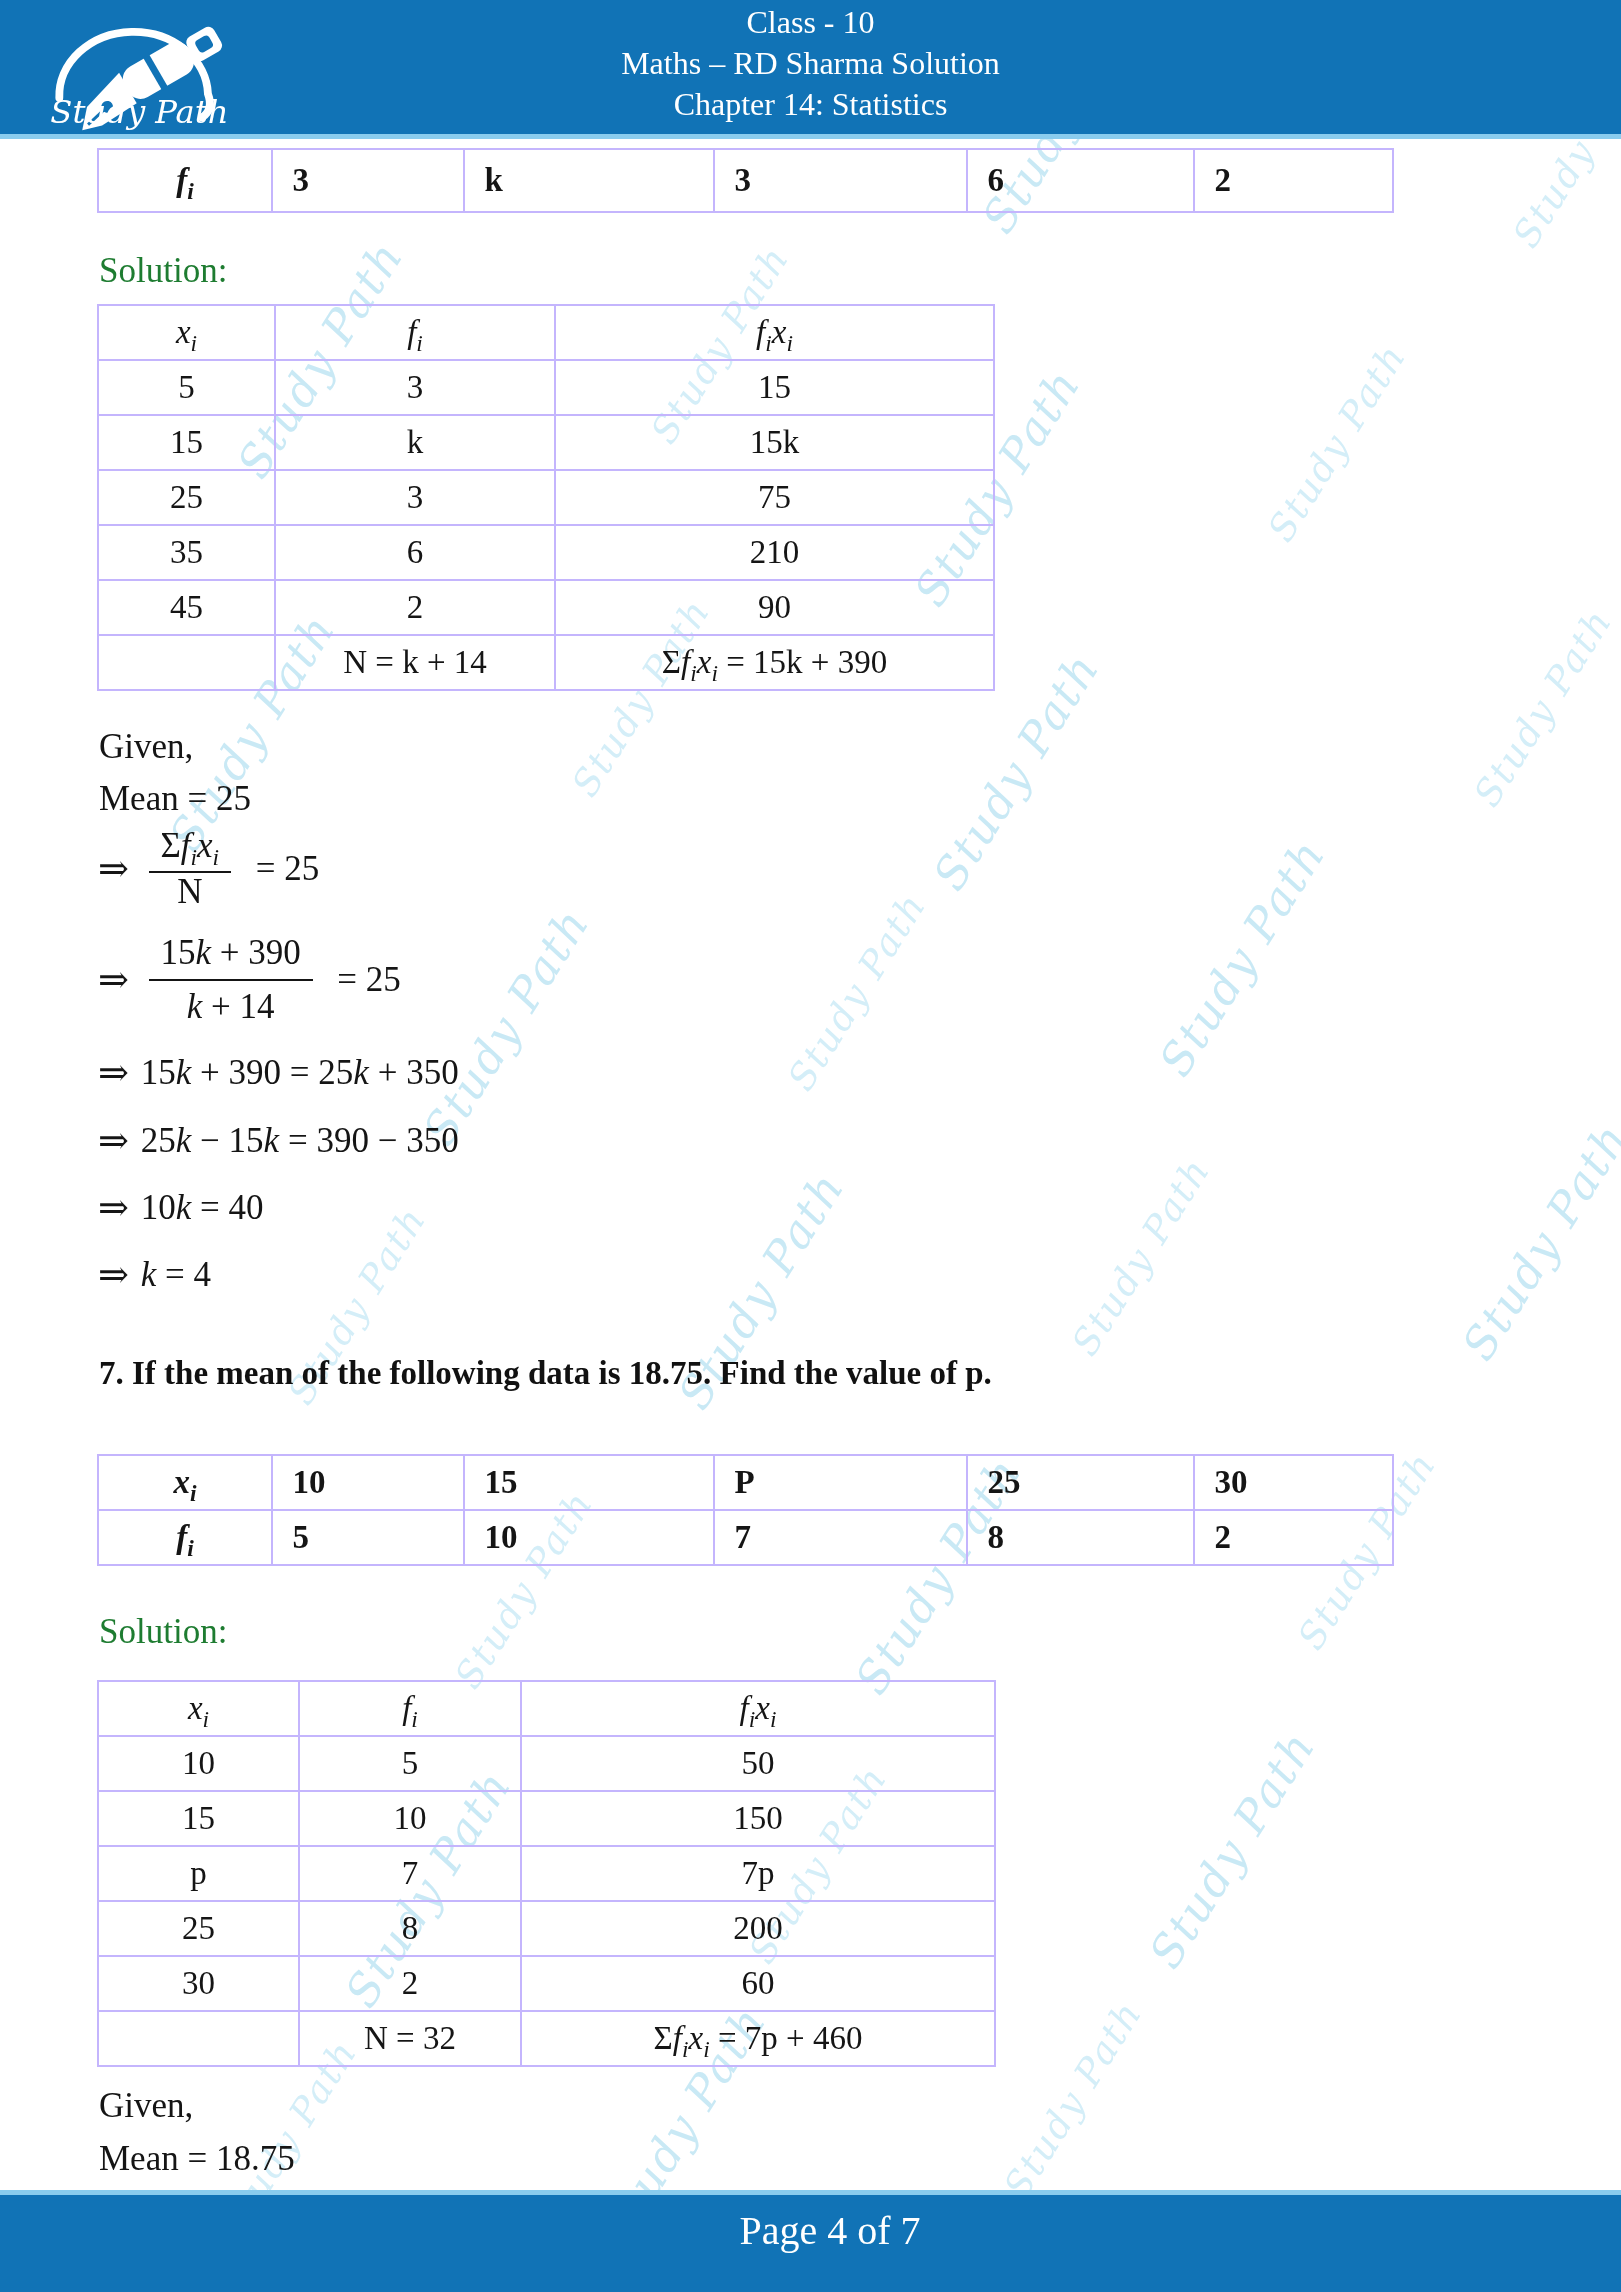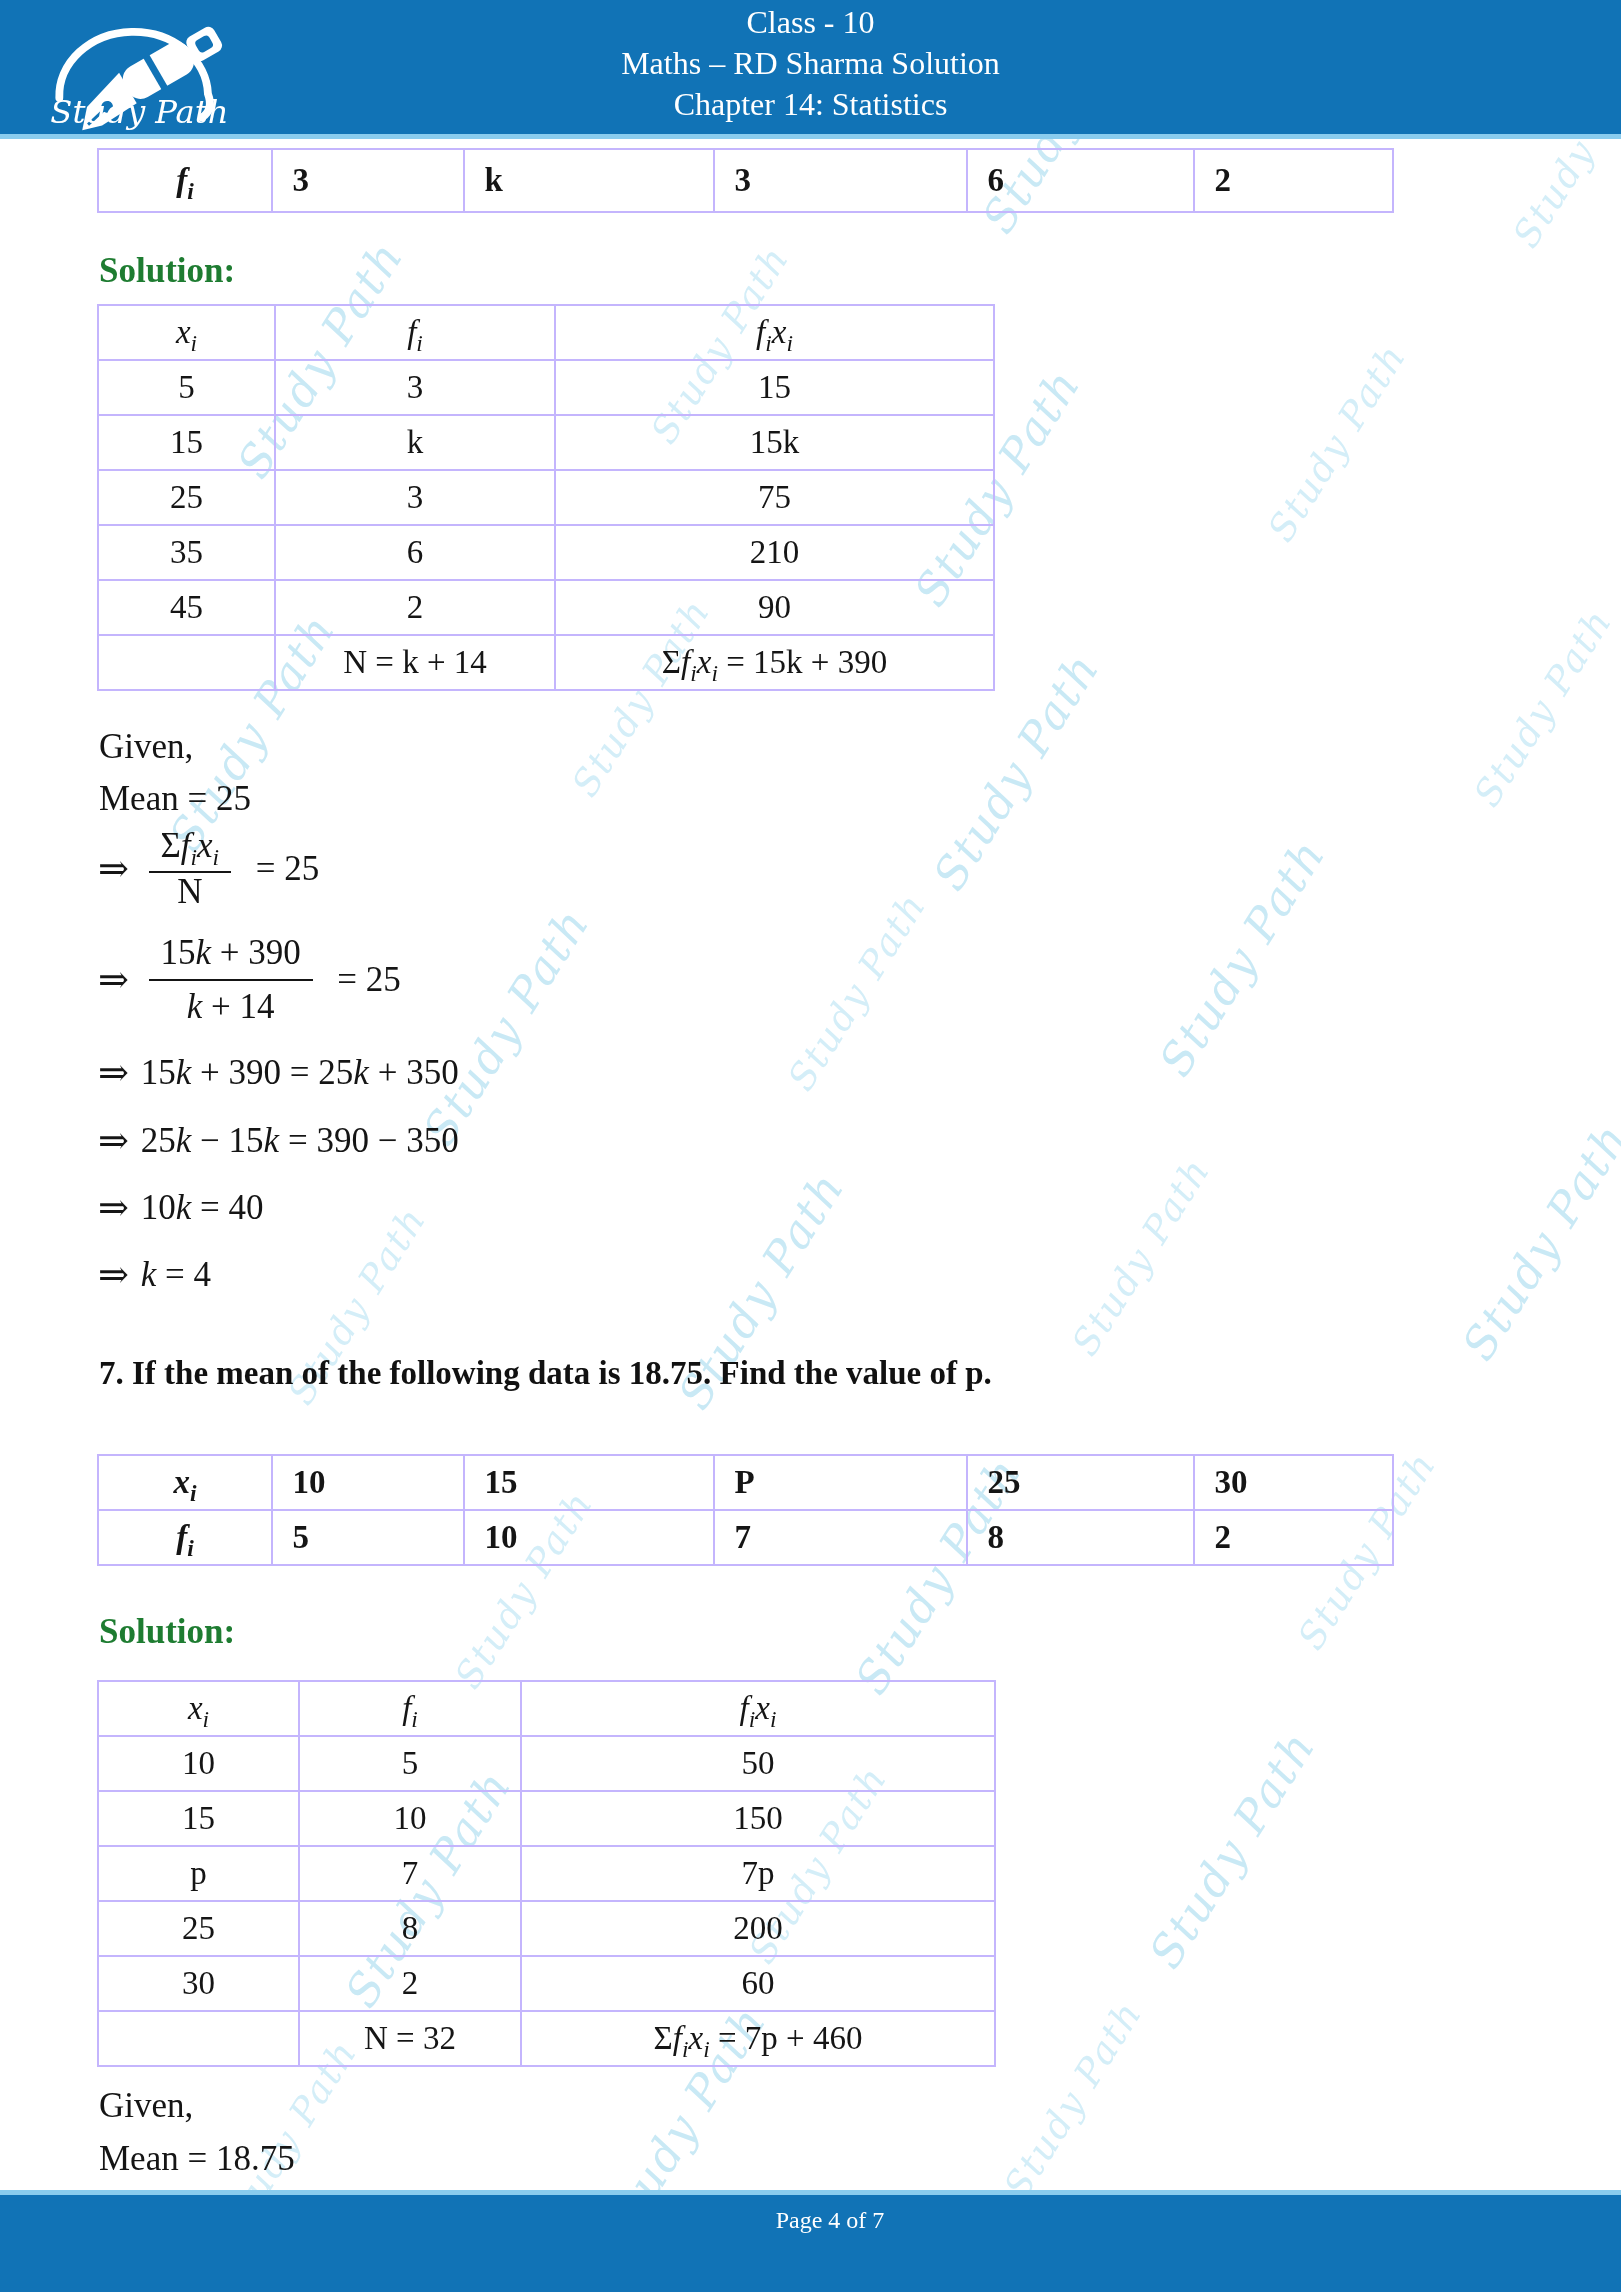--- a/index.html
+++ b/index.html
@@ -17,35 +17,35 @@
 
   
   .header-bar{position:absolute;top:0;left:0;width:100%;height:134px;background:#1173b6;
               border-bottom:5.9px solid #8accee;z-index:2;}
   .header-titles{position:absolute;top:2px;left:0;width:100%;text-align:center;color:#ffffff;}
   .header-line{font-size:32px;line-height:41px;}
   .logo{position:absolute;left:25.5px;top:0px;width:227px;height:133px;}
 
   .footer-bar{position:absolute;bottom:0;left:0;width:100%;height:98px;background:#1173b6;
               border-top:5.9px solid #8accee;z-index:2;text-align:center;}
-  .footer-text{color:#ffffff;font-size:24px;margin-top:11.8px;padding-left:39px;}
+  .footer-text{color:#ffffff;font-size:40px;margin-top:11.8px;padding-left:39px;}
 
   
   table{border-collapse:collapse;table-layout:fixed;background:transparent;}
   td{border:2px solid #c4b5fd;font-size:33px;vertical-align:middle;overflow:hidden;}
   .qtable td{height:59px;}
   .qtable td.lbl{text-align:center;font-weight:bold;}
   .qtable td.val{text-align:left;padding-left:19.6px;font-weight:bold;}
   .q7table td{height:51px;}
   .soltable td{height:51px;text-align:center;}
   i{font-style:italic;}
   sub{font-size:23.5px;font-style:italic;line-height:0;}
 
   
-  .sol-heading{font-size:35px;font-weight:bold;color:#1e7c31;}
+  .sol-heading{font-size:35px;font-weight:normal;color:#1e7c31;}
   .q-heading{font-size:33px;font-weight:bold;color:#111;}
   .body-line{font-size:35px;}
 
   
   .eq{display:flex;align-items:center;font-size:35px;}
   .eq .arrow{margin-right:11.8px;font-size:37px;}
   .frac{display:inline-block;text-align:center;vertical-align:middle;margin:0 7.8px;}
   .frac .num{padding:0 11.8px 5.9px 11.8px;border-bottom:2.9px solid #151515;}
   .frac .den{padding:5.9px 11.8px 0 11.8px;}
   .rhs{margin-left:17px;}

